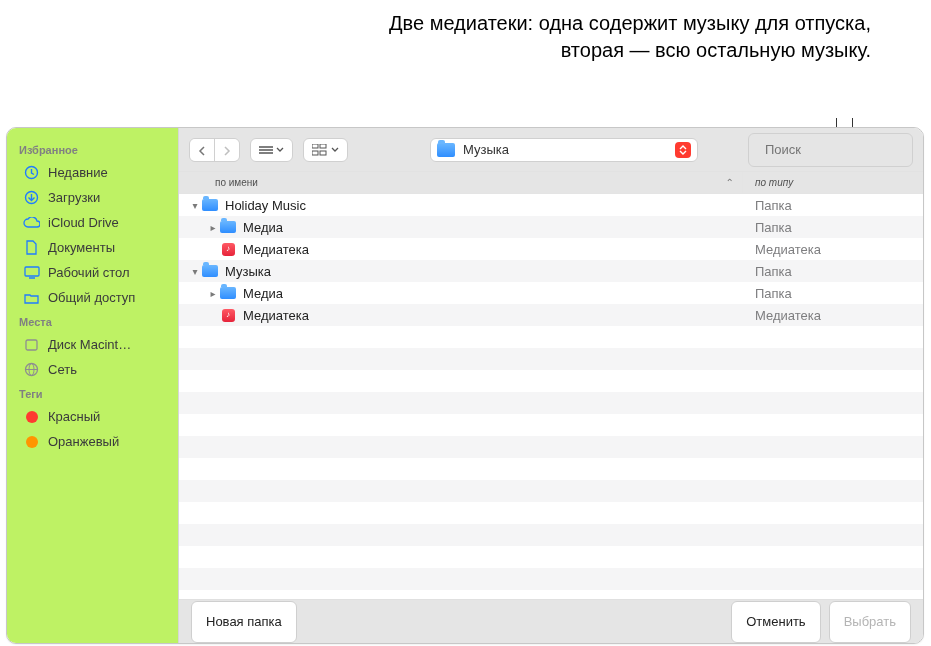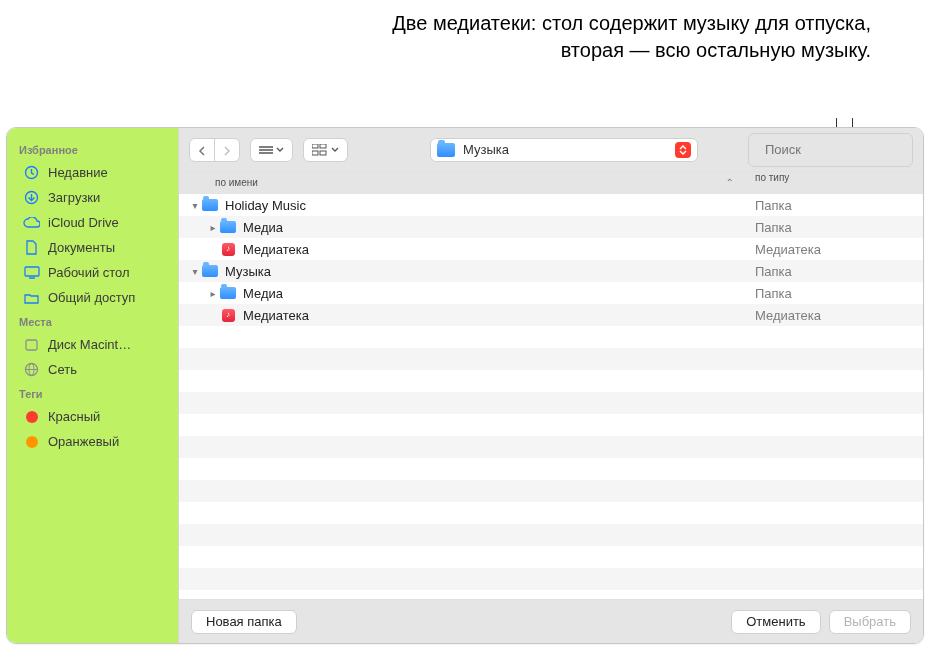--- a/index.html
+++ b/index.html
@@ -172,21 +172,21 @@
 
   .columns-header {
     height: 22px; flex:none; border-bottom:1px solid #e4e4e4;
     display:flex; font-size:10px; color:#505050;
   }
   .columns-header .col-name-h {
     flex:1; display:flex; align-items:center; padding-left:36px; gap:6px;
     border-right:1px solid #e4e4e4;
   }
   .columns-header .col-type-h {
-    width: 180px; display:flex; padding-left:12px;
+    width: 180px; display:flex; align-items:center; padding-left:12px;font-style:italic;
   }
   .columns-header .sort-caret { margin-left:auto; margin-right:8px; color:#777; }
 
   .filelist {
     flex:1 1 auto; overflow:auto; position:relative;
   }
   .stripes {
     position:absolute; inset:0;
     background: repeating-linear-gradient(#ffffff 0 22px, #f5f5f6 22px 44px);
     z-index:0;
@@ -227,31 +227,31 @@
   .lib-glyph:after {
     content:"♪"; color:#fff; font-size:8px; line-height:1;
   }
 
   .footer {
     height:44px; flex:none; border-top:1px solid #e0e0e0;
     display:flex; align-items:center; padding:0 12px; gap:8px;
   }
   .btn {
     border:1px solid #cfcfcf; border-radius:6px; background:#fff;
-    height:24px; padding:0 14px; font-size:13px; color:#222;
+    height:42px; padding:0 14px; font-size:13px; color:#222;
   }
   .btn.disabled { color:#b4b4b4; }
   .footer .spacer { flex:1; }
 
   svg { display:block; }
 </style>
 </head>
 <body>
 
-<div class="annotation">Две медиатеки: стол содержит музыку для отпуска, вторая — всю остальную музыку.</div>
+<div class="annotation">Две медиатеки: одна содержит музыку для отпуска, вторая — всю остальную музыку.</div>
 <div class="callout-line vline1"></div>
 <div class="callout-line hline1"></div>
 <div class="callout-line hline2"></div>
 <div class="callout-line vline2"></div>
 <div class="callout-line hline3"></div>
 
 <div class="window">
 
   <div class="sidebar" id="sidebar">
       <div class="section-title">Избранное</div>

